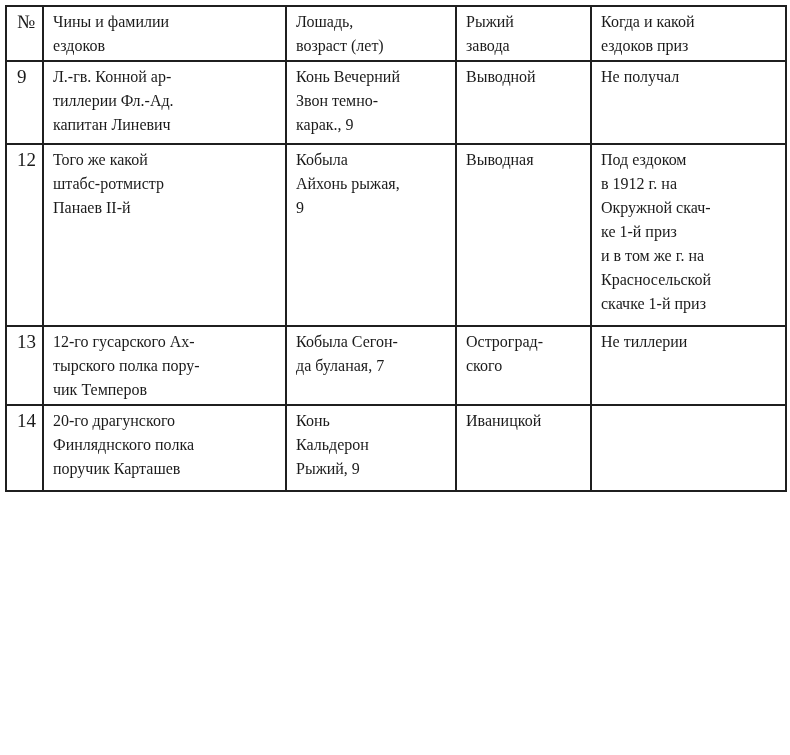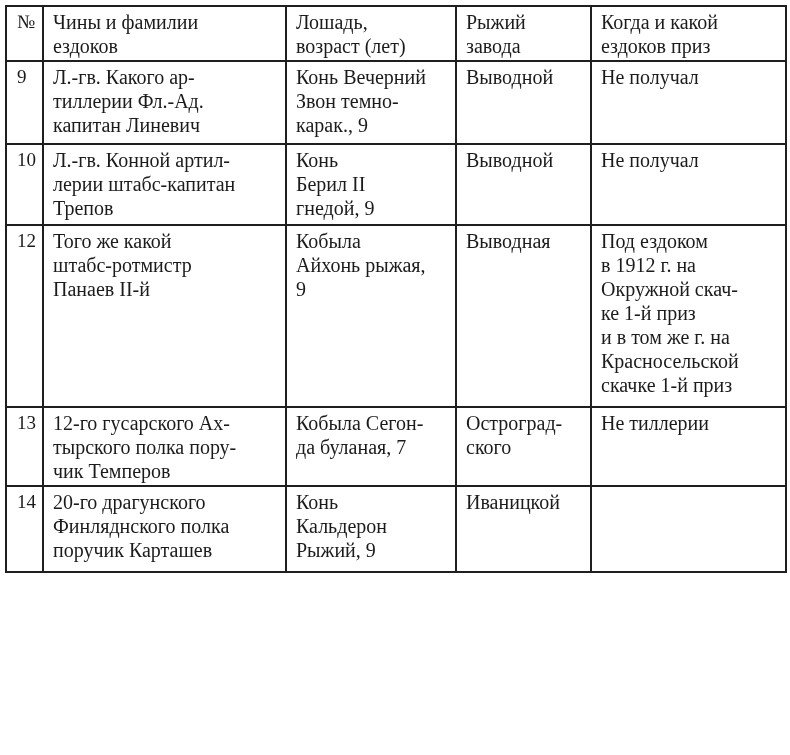--- a/index.html
+++ b/index.html
@@ -25,21 +25,21 @@
     table-layout: fixed;
     width: 780px;
     background: #ffffff;
   }
   table.horses th,
   table.horses td {
     border: 2px solid #1f1f1f;
     vertical-align: top;
     text-align: left;
     font-weight: normal;
-    font-size: 20px;
+    font-size: 16px;
     line-height: 24px;
     padding: 3px 6px 2px 9px;
     white-space: pre-line;
     overflow: hidden;
   }
   table.horses td.num,
   table.horses th.num {
     padding-left: 10px;
     font-size: 19px;
   }
@@ -65,37 +65,26 @@
 возраст (лет)</th>
         <th>Рыжий
 завода</th>
         <th>Когда и какой
 ездоков приз</th>
       </tr>
     </thead>
     <tbody>
       <tr style="height:83px">
         <td class="num">9</td>
-        <td>Л.-гв. Какого ар-
+        <td>Л.-гв. Конной ар-
 тиллерии Фл.-Ад.
 капитан Линевич</td>
         <td>Конь Вечерний
 Звон темно-
 карак., 9</td>
-        <td>Выводной</td>
-        <td>Не получал</td>
-      </tr>
-      <tr style="height:81px">
-        <td class="num">10</td>
-        <td>Л.-гв. Конной артил-
-лерии штабс-капитан
-Трепов</td>
-        <td>Конь
-Берил II
-гнедой, 9</td>
         <td>Выводной</td>
         <td>Не получал</td>
       </tr>
       <tr style="height:182px">
         <td class="num">12</td>
         <td>Того же какой
 штабс-ротмистр
 Панаев II-й</td>
         <td>Кобыла
 Айхонь рыжая,

